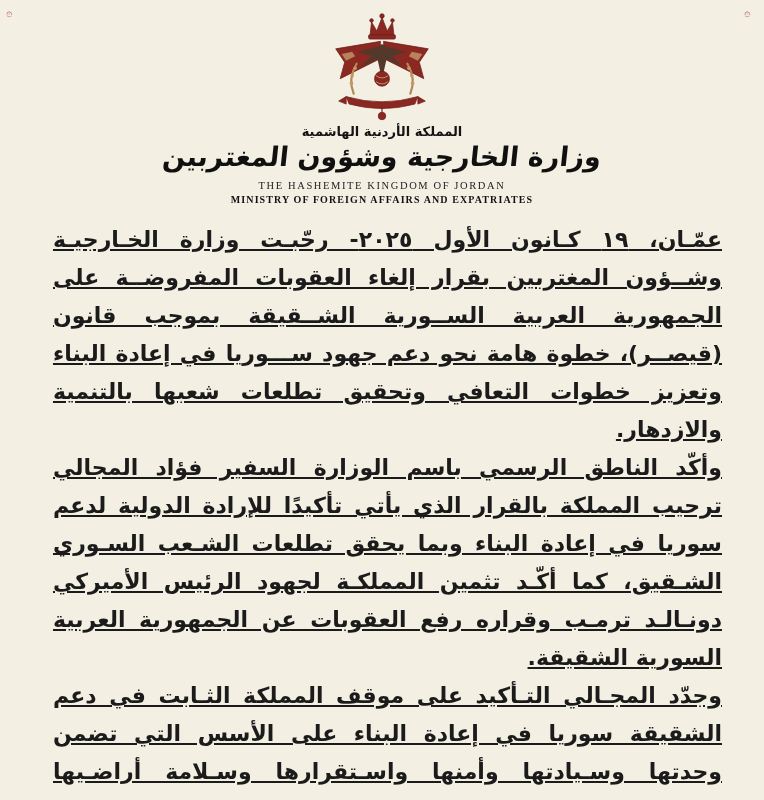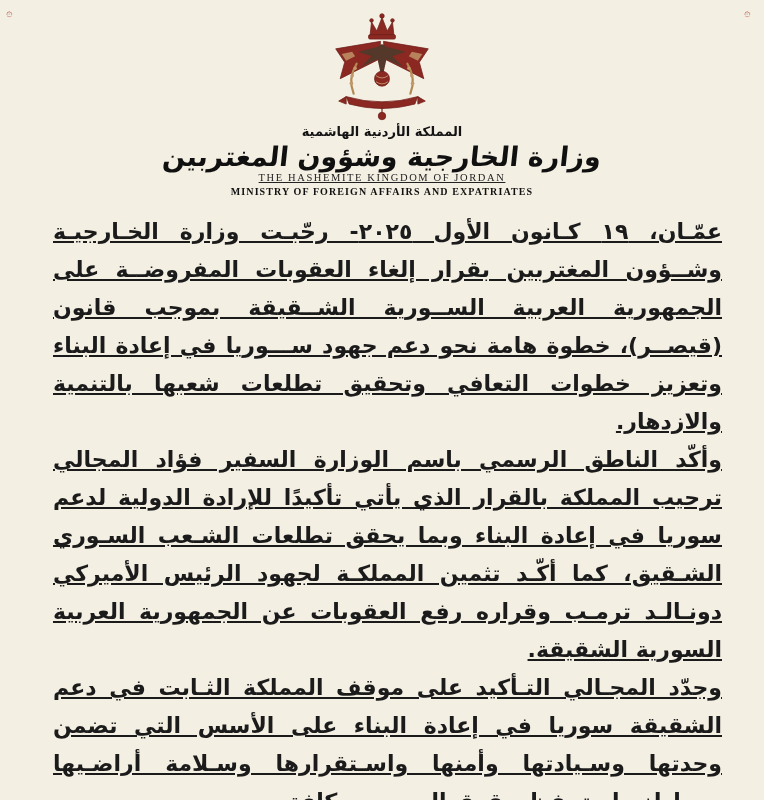--- a/index.html
+++ b/index.html
@@ -56,23 +56,22 @@
     font-weight: bold;
     transform: skewX(-6deg);
     margin-top: 2px;
     color: #101010;
     letter-spacing: 0;
   }
   .kingdom-en {
     font-family: "Liberation Serif", serif;
     font-size: 10.5px;
     letter-spacing: 1.6px;
-    margin-top: 0;
+    margin-top: 8px;
     color: #222;
-    text-decoration: underline;
   }
   .ministry-en {
     font-family: "Liberation Serif", serif;
     font-size: 10px;
     font-weight: bold;
     letter-spacing: 1.1px;
     margin-top: 3px;
     color: #111;
   }
 

